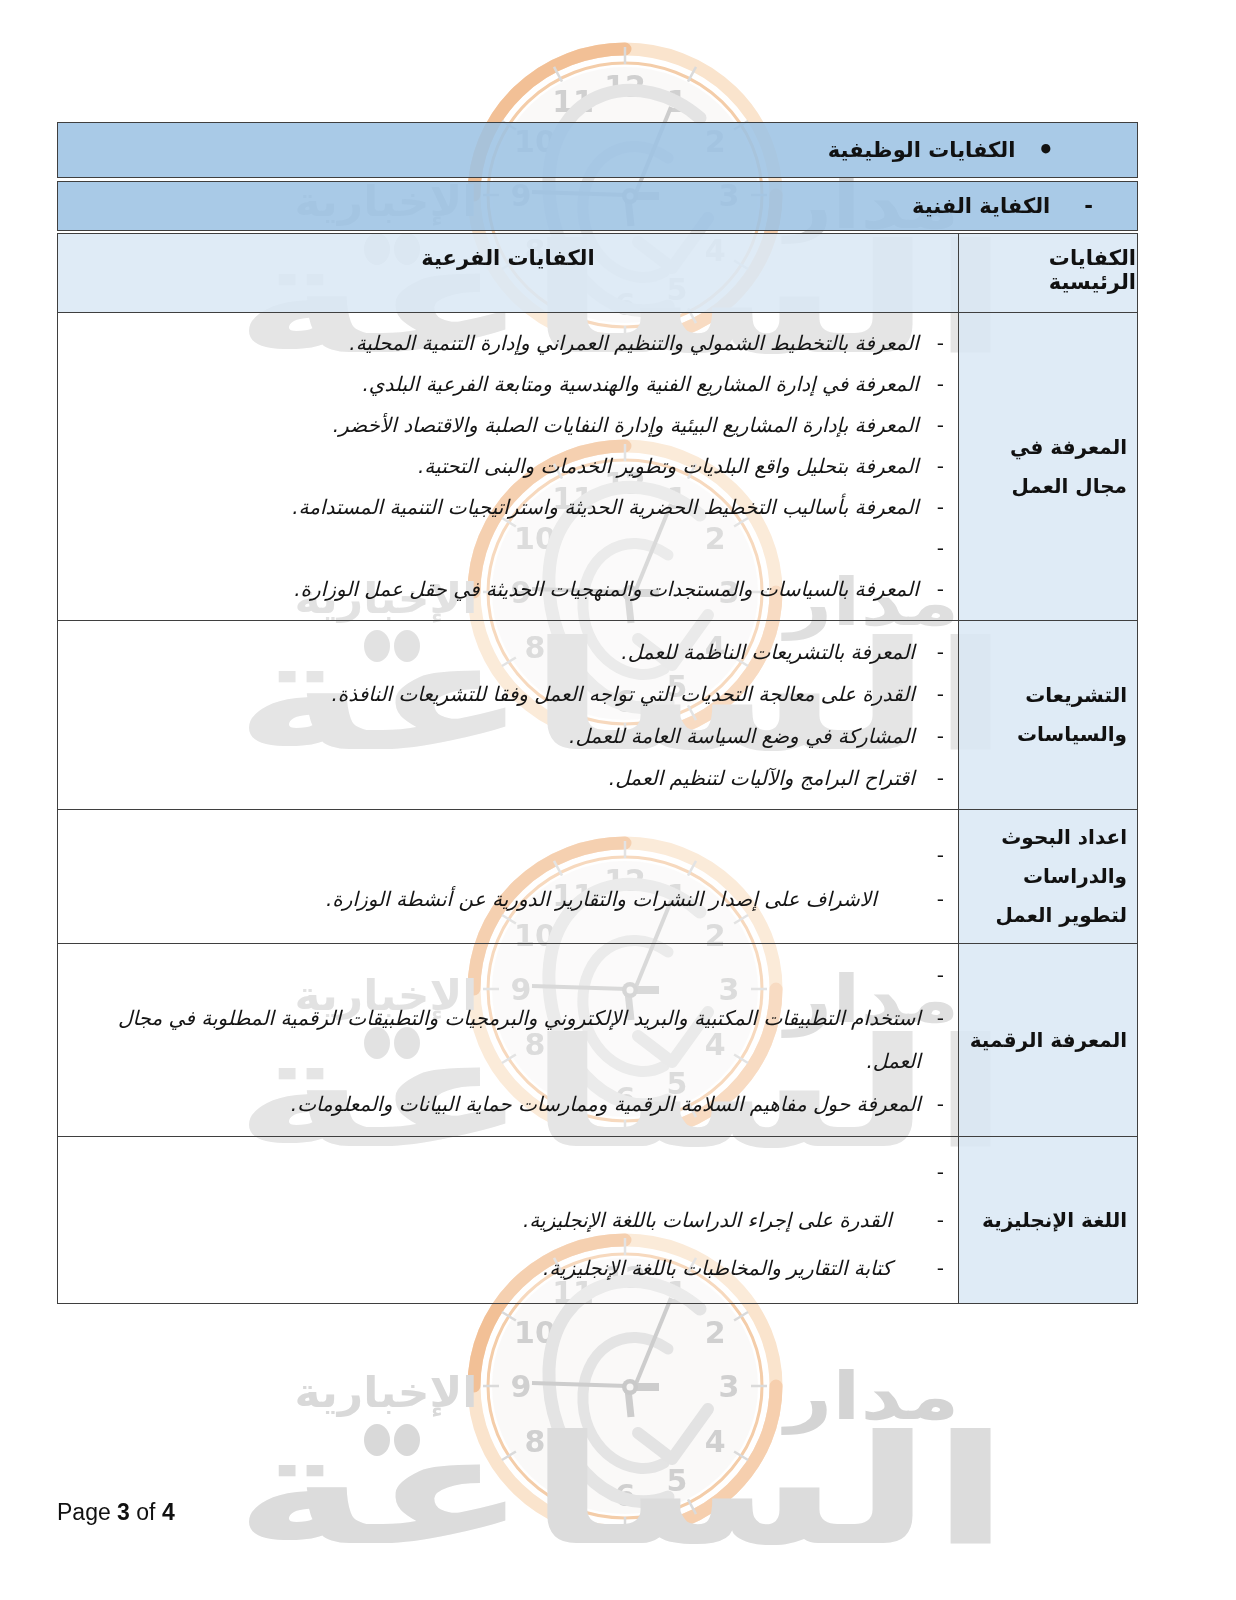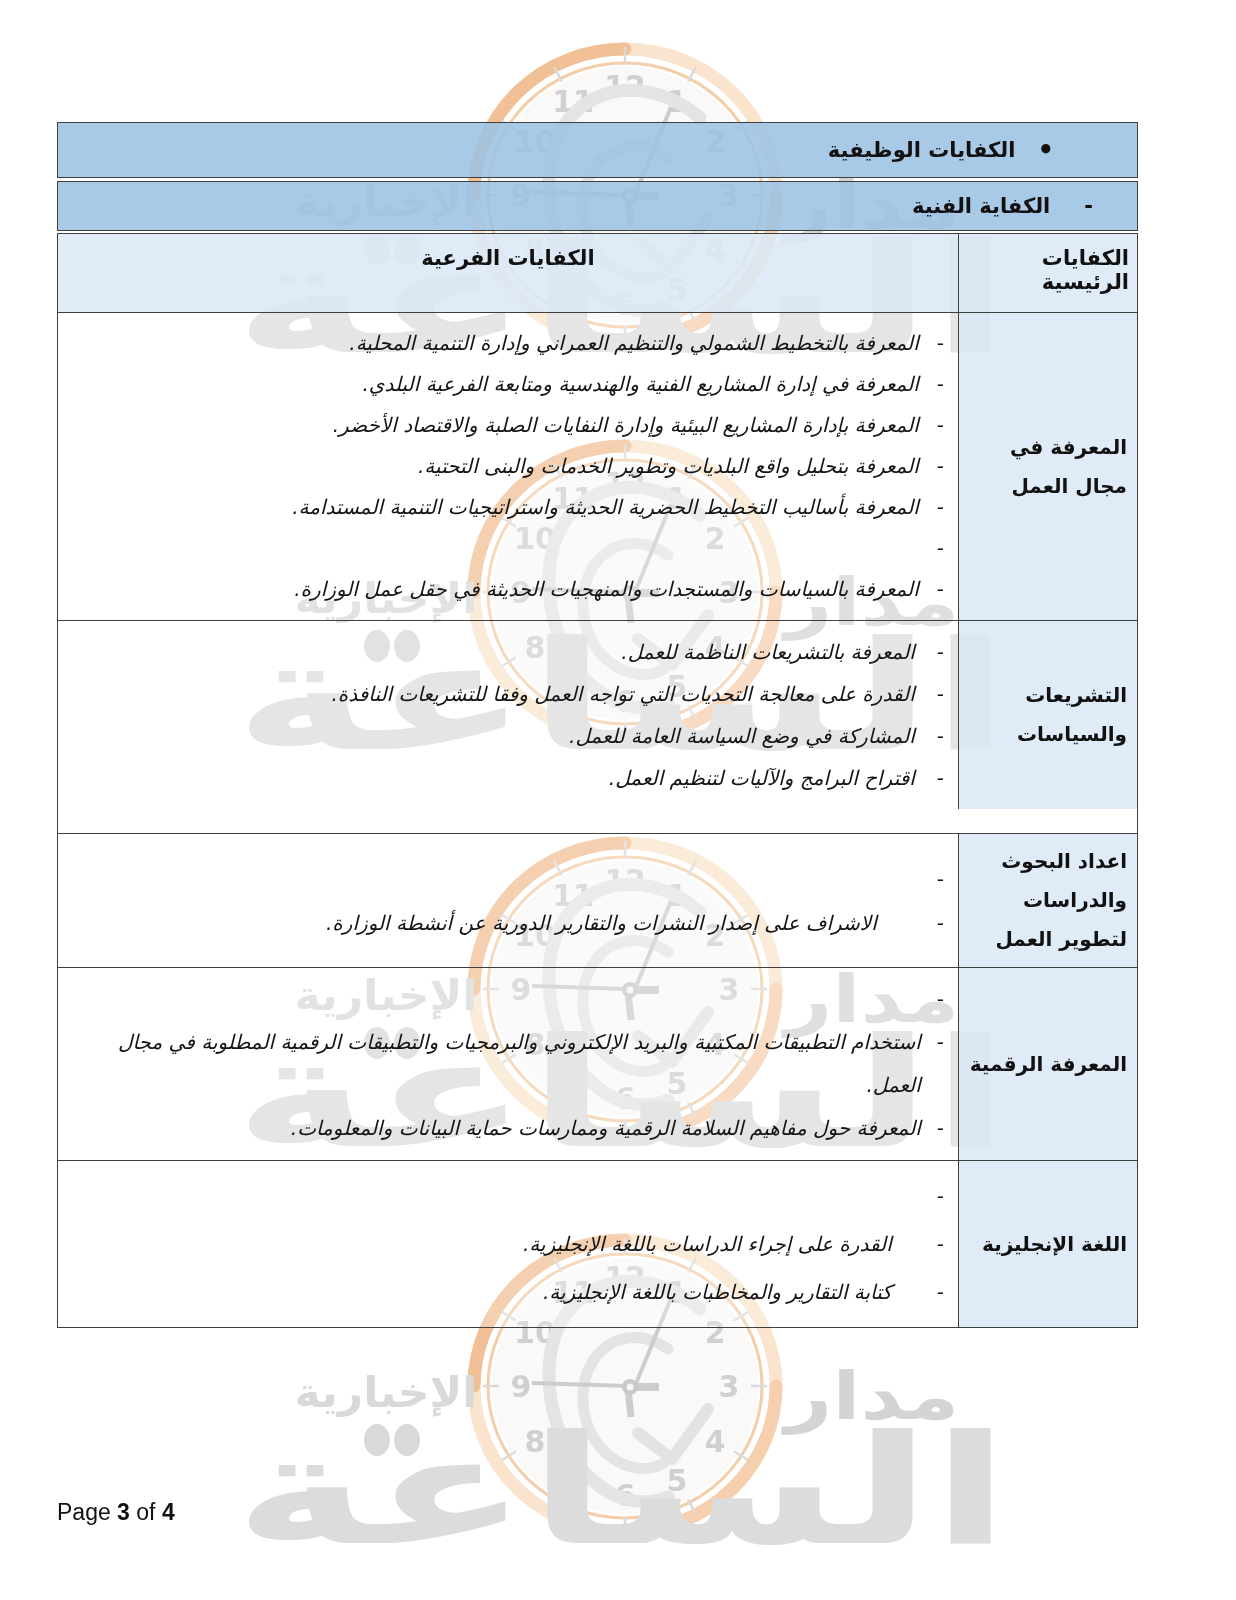--- a/index.html
+++ b/index.html
@@ -14,21 +14,21 @@
   .content{position:absolute;top:122px;left:57px;width:1081px;z-index:2;color:#111;}
   .banner{
     box-sizing:border-box;border:1.8px solid var(--border);background:var(--banner-bg);
     display:flex;align-items:center;direction:rtl;font-weight:bold;font-size:21px;
     margin-bottom:3px;
   }
   .banner .marker{flex:0 0 auto;line-height:1;}
   .ctable{box-sizing:border-box;border:1.8px solid var(--border);direction:rtl;}
   .thead{display:grid;grid-template-columns:179px 1fr;}
   .hcell{box-sizing:border-box;background:var(--cell-bg);height:78px;font-weight:bold;font-size:21px;}
-  .hcell.main{border-left:1.8px solid var(--border);text-align:right;padding:12px 8px 0 4px;}
+  .hcell.main{border-left:1.8px solid var(--border);text-align:right;padding:12px 1px 0 4px;}
   .hcell.sub{text-align:center;padding-top:12px;}
   .trow{display:grid;grid-template-columns:179px 1fr;border-top:1.8px solid var(--border);}
   .label-cell{
     box-sizing:border-box;background:var(--cell-bg);border-left:1.8px solid var(--border);
     display:flex;align-items:center;padding:6px 10px 6px 6px;justify-content:center;
   }
   .label-text{font-weight:bold;font-size:20px;line-height:1.95;text-align:right;width:100%;}
   .items-cell{
     box-sizing:border-box;background:var(--items-bg);display:flex;flex-direction:column;
     justify-content:center;padding:10px 14px 10px 10px;
@@ -287,21 +287,21 @@
             <div class="item" style="gap: 22px;">
     <span class="dash">-</span>
     <span class="itxt">المشاركة في وضع السياسة العامة للعمل.</span>
   </div>
             <div class="item" style="gap: 22px;">
     <span class="dash">-</span>
     <span class="itxt">اقتراح البرامج والآليات لتنظيم العمل.</span>
   </div>
           </div>
   </div>
-        <div class="trow" style="min-height: 133px; margin-top: 24px;">
+        <div class="trow" style="min-height: 133px;">
     <div class="label-cell">
       <div class="label-text">اعداد البحوث والدراسات لتطوير العمل</div>
     </div>
     <div class="items-cell" style="line-height: 44px;">
             <div class="item" style="gap: 60px;">
     <span class="dash">-</span>
   </div>
             <div class="item" style="gap: 60px;">
     <span class="dash">-</span>
     <span class="itxt">الاشراف على إصدار النشرات والتقارير الدورية عن أنشطة الوزارة.</span>

